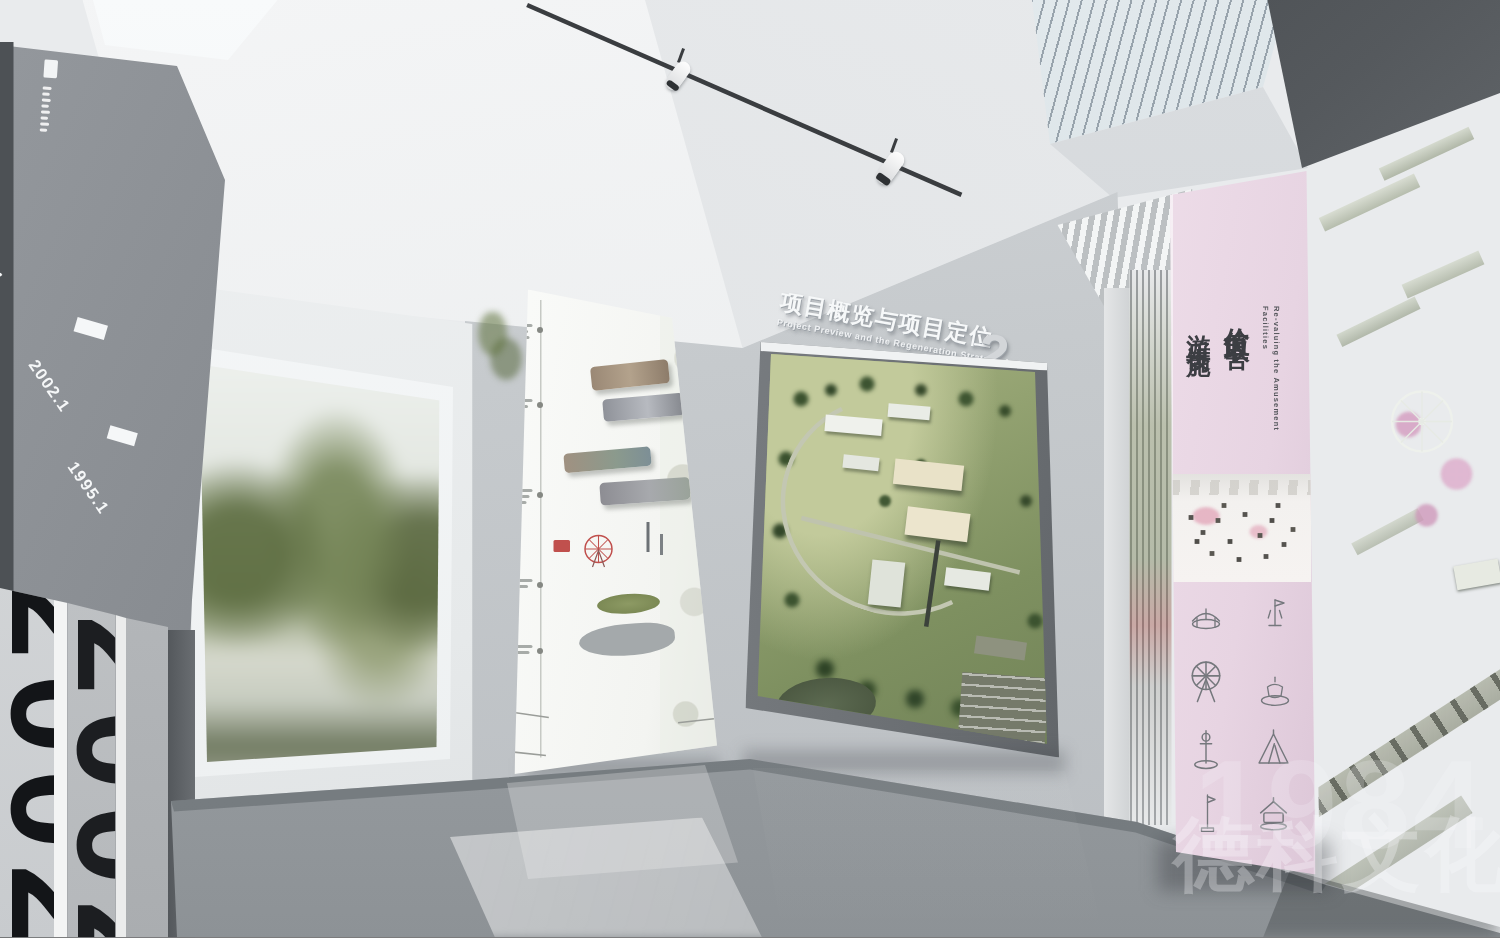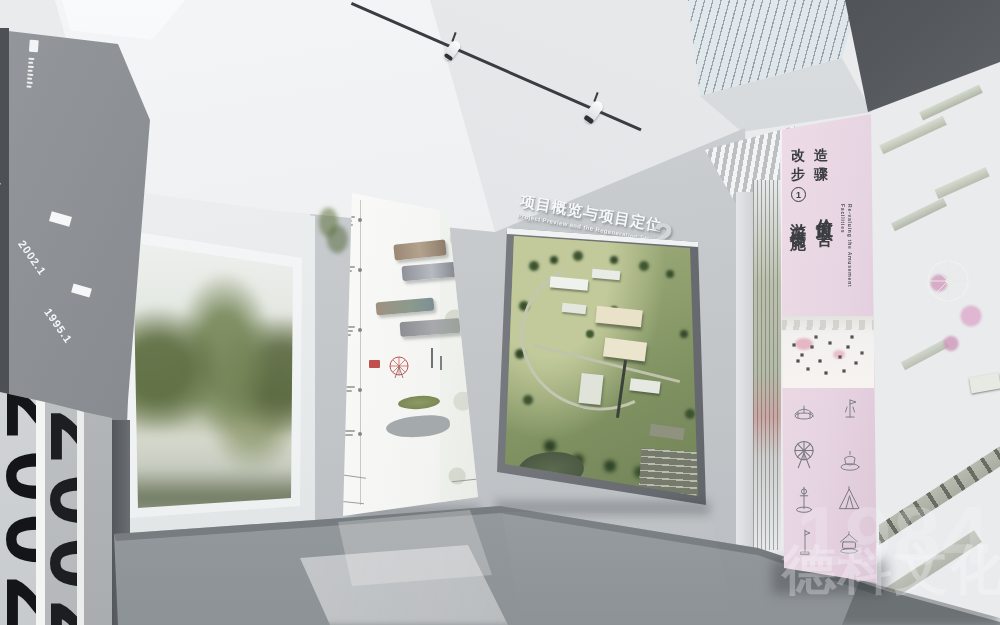--- a/index.html
+++ b/index.html
@@ -272,27 +272,20 @@
   <div class="a" style="left:0;top:0;width:1000px;height:625px;clip-path:polygon(860px 580px,1000px 618px,1000px 625px,842px 625px);
               background:rgba(58,62,66,.4);filter:blur(5px);"></div>
   <div class="a" style="left:772px;top:560px;width:115px;height:34px;background:rgba(55,58,62,.38);filter:blur(6px);"></div>
 
   <div class="a" style="left:775px;top:112px;width:105px;height:478px;
        clip-path:polygon(5px 18px,96px 2px,102px 471px,9px 456px);">
     <div class="a" style="left:0;top:0;width:105px;height:478px;
          background:linear-gradient(100deg,#eddcе8 0%,#e7d4e2 55%,#dcc6d7 100%);"></div>
     <div class="a" style="left:0;top:0;width:105px;height:478px;
          background:linear-gradient(100deg,#eddce8 0%,#e7d4e2 55%,#dcc6d7 100%);"></div>
-    <div class="a" style="left:16px;top:34px;">
-      <div style="font-size:14px;font-weight:700;color:#3c3e43;letter-spacing:9px;line-height:19px;">改造</div>
-      <div style="font-size:14px;font-weight:700;color:#3c3e43;letter-spacing:9px;line-height:19px;">步骤</div>
-      <div style="margin-top:3px;width:13px;height:13px;border:1.2px solid #3c3e43;border-radius:50%;display:flex;align-items:center;justify-content:center;">
-        <span style="font-size:9px;font-weight:700;color:#3c3e43;">1</span>
-      </div>
-    </div>
     <div class="a vcjk" style="left:12px;top:98px;font-size:16px;letter-spacing:4px;height:110px;">游乐设施</div>
     <div class="a vcjk" style="left:38px;top:92px;font-size:17px;letter-spacing:4px;height:110px;">价值取舍</div>
     <div class="a" style="left:62px;top:92px;height:104px;width:16px;writing-mode:vertical-rl;font-size:5px;font-weight:700;
                 color:#55575c;letter-spacing:.8px;line-height:7px;">Re-valuing the Amusement Facilities</div>
     <div class="a" style="left:6px;top:204px;width:93px;height:72px;
          background:linear-gradient(180deg,#e3e2df 0%,#f3f1ef 25%,#f6f3f1 100%);">
       <div class="a" style="left:0;top:4px;width:93px;height:10px;
            background:repeating-linear-gradient(95deg,#cfcdc8 0 6px,rgba(0,0,0,0) 6px 13px);opacity:.8;"></div>
       <div class="a" style="left:14px;top:22px;width:18px;height:12px;border-radius:50%;
            background:rgba(223,150,173,.65);filter:blur(1px);"></div>

